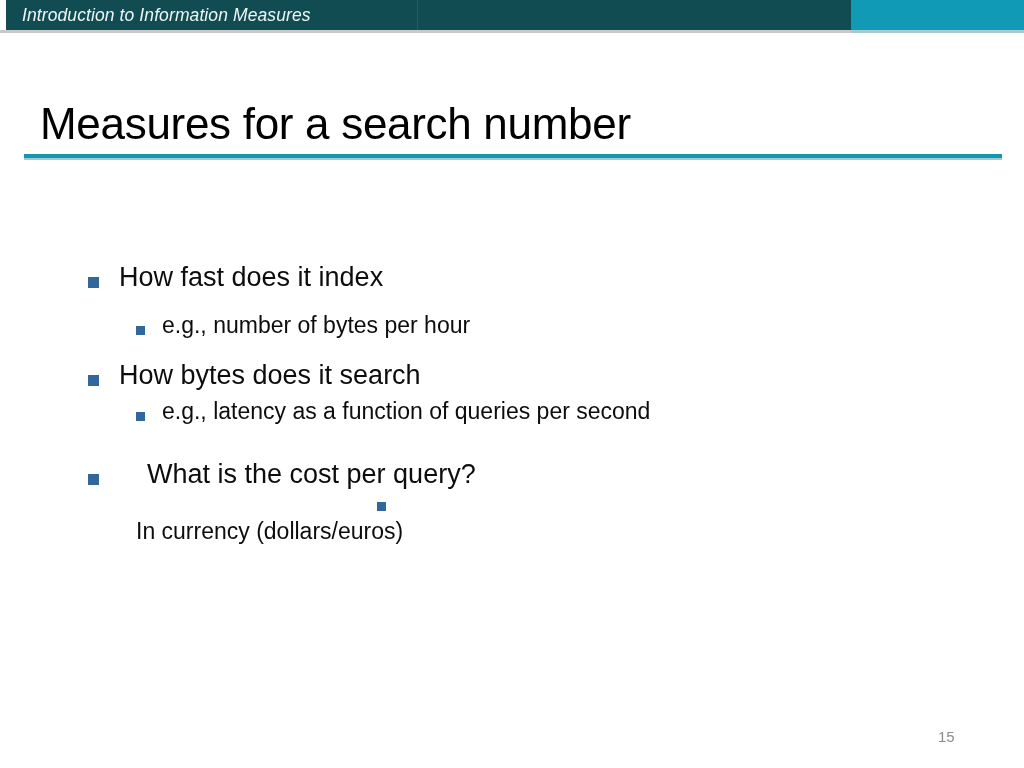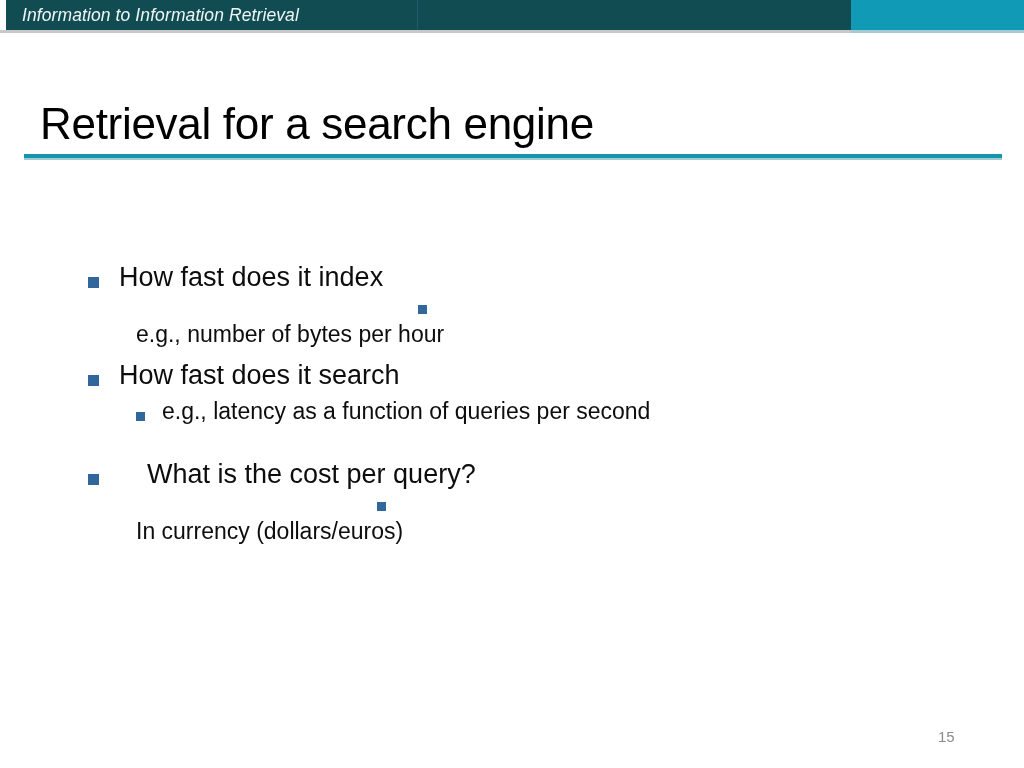--- a/index.html
+++ b/index.html
@@ -166,44 +166,44 @@
     color: #8c8c8c;
   }
 </style>
 </head>
 <body>
 
 <div class="header-band">
   <div class="header-dark"></div>
   <div class="header-accent"></div>
   <div class="header-divider"></div>
-  <div class="header-title">Information to Information Retrieval</div>
+  <div class="header-title">Introduction to Information Measures</div>
 </div>
 <div class="header-underline"></div>
 <div class="header-underline-accent"></div>
 
-<div class="slide-title">Retrieval for a search engine</div>
+<div class="slide-title">Measures for a search number</div>
 <div class="title-rule"></div>
 <div class="title-rule-shadow"></div>
 
 <div class="body-list">
 
   <div class="bullet-row lvl1" style="top:260px;">
     <span class="marker"></span>
     <span class="bullet-text">How fast does it index</span>
   </div>
 
-  <div class="bullet-row lvl2" style="top:310px;flex-direction:column;">
+  <div class="bullet-row lvl2" style="top:310px;">
     <span class="marker"></span>
     <span class="bullet-text">e.g., number of bytes per hour</span>
   </div>
 
   <div class="bullet-row lvl1" style="top:358px;">
     <span class="marker"></span>
-    <span class="bullet-text">How fast does it search</span>
+    <span class="bullet-text">How bytes does it search</span>
   </div>
 
   <div class="bullet-row lvl2" style="top:396px;">
     <span class="marker"></span>
     <span class="bullet-text">e.g., latency as a function of queries per second</span>
   </div>
 
   <div class="bullet-row lvl1" style="top:457px;gap:28px;">
     <span class="marker"></span>
     <span class="bullet-text">What is the cost per query?</span>

